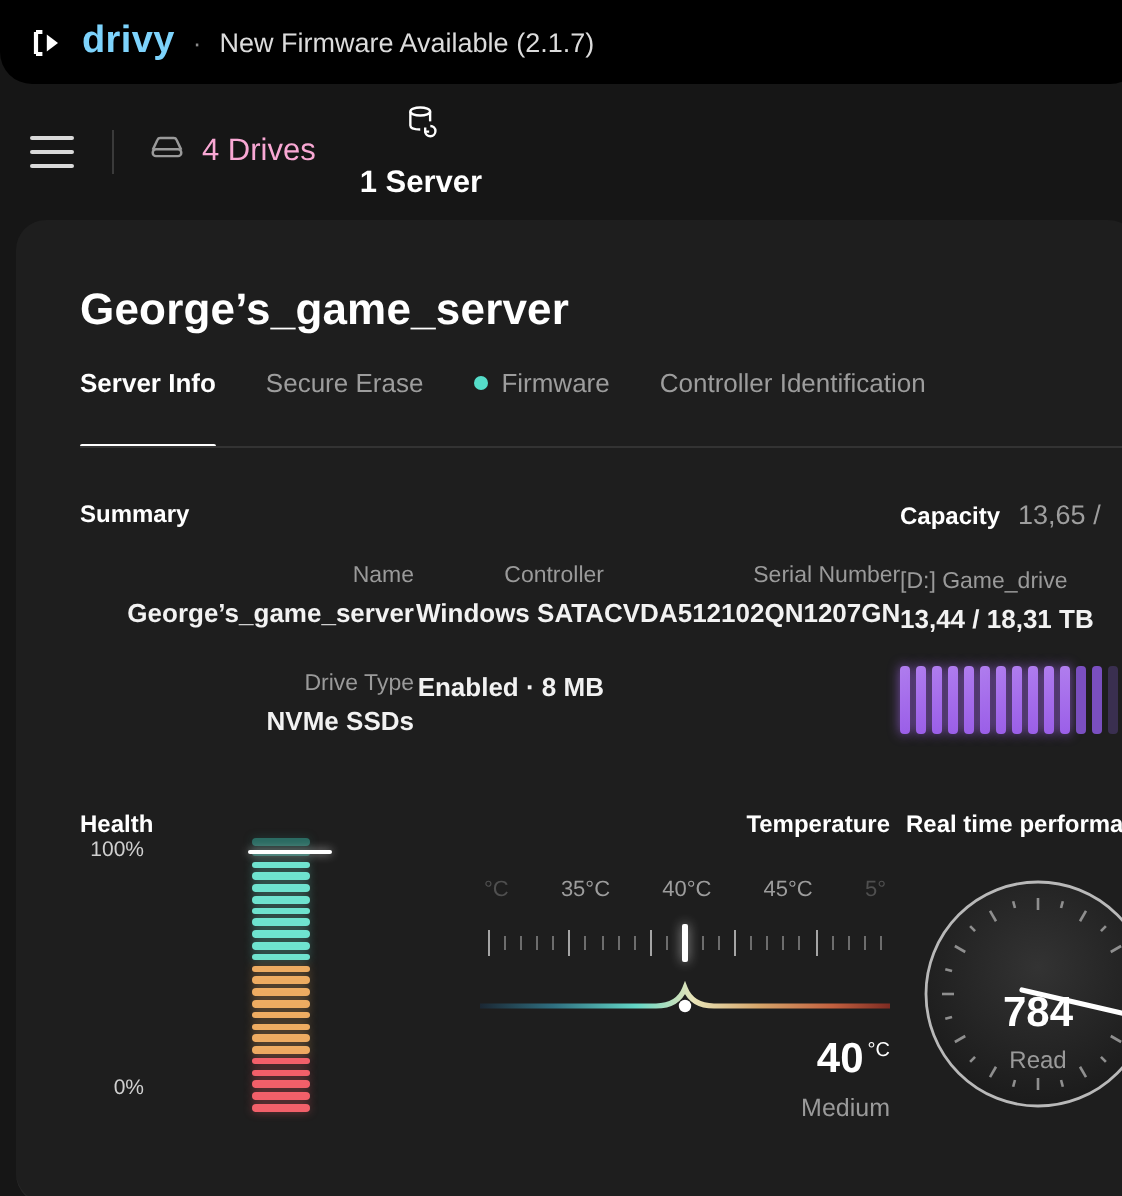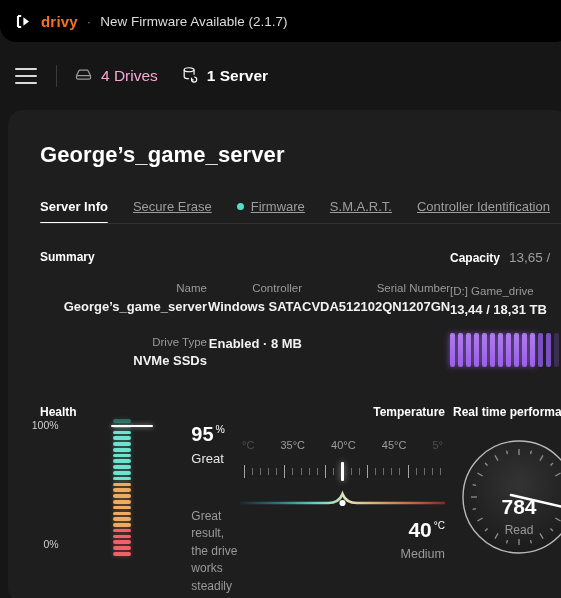--- a/index.html
+++ b/index.html
@@ -14,56 +14,56 @@
   
   .banner {
     position: absolute; left: 0; top: 0; width: 571px; height: 42px;
     background: #000; border-bottom-left-radius: 16px; border-bottom-right-radius: 16px;
     display: flex; align-items: center; padding-left: 14px; gap: 8px;
   }
   .logo-mark {
     width: 19px; height: 19px; border-radius: 5px; background: #000;
     display: flex; align-items: center; justify-content: center; flex: 0 0 auto;
   }
-  .logo-word { color: #f97316; font-size: 15px; font-weight: bold; letter-spacing: .2px; }
+  .logo-word { color: #7dd3fc; font-size: 19px; font-weight: bold; letter-spacing: .2px; }
   .banner-dot { color: #8b8b8b; font-size: 13px; margin: 0 1px; }
   .banner-msg { color: #dcdcdc; font-size: 13.5px; }
 
   
   .toolbar {
     position: absolute; left: 0; top: 42px; width: 561px; height: 68px;
     display: flex; align-items: center; padding-left: 15px; gap: 0;
   }
   .hamburger { width: 22px; height: 16px; display: flex; flex-direction: column;
     justify-content: space-between; cursor: pointer; }
   .hamburger span { display: block; height: 1.6px; background: #d9d9d9; border-radius: 1px; }
   .tb-sep { width: 1px; height: 22px; background: #3a3a3a; margin: 0 17px 0 19px; }
   .tb-item { display: flex; align-items: center; gap: 8px; cursor: pointer; }
-  .tb-item + .tb-item { margin-left: 22px; }
+  .tb-item + .tb-item { margin-left: 22px; flex-direction: column; }
   .tb-label { font-size: 15.5px; }
   .tb-label.dim { color: #f9a8d4; }
   .tb-label.active { color: #fff; font-weight: bold; }
 
   
   .card {
     position: absolute; left: 8px; top: 110px; width: 561px; height: 492px;
     background: #1e1e1e; border-radius: 15px;
     box-shadow: 0 -1px 0 rgba(255,255,255,.04) inset;
   }
   .card-inner { padding: 32px 0 0 32px; }
   .page-title { color: #fff; font-size: 22px; font-weight: bold; letter-spacing: .1px; }
 
   
   .tabs { display: flex; align-items: flex-end; margin-top: 26px; position: relative;
     height: 30px; }
   .tabs::after { content: ""; position: absolute; left: 0; bottom: 0; width: 529px;
     height: 1px; background: #333; }
   .tab { display: flex; align-items: center; gap: 7px; color: #9d9d9d; font-size: 13px;
-    padding-bottom: 10px; white-space: nowrap; cursor: pointer; position: relative; }
-  .tab + .tab { margin-left: 25px; text-decoration: underline; }
+    padding-bottom: 25px; white-space: nowrap; cursor: pointer; position: relative; }
+  .tab + .tab { margin-left: 25px; }
   .tab.active { color: #fff; font-weight: bold; }
   .tab.active::after { content: ""; position: absolute; left: 0; bottom: 0;
     width: 100%; height: 2px; background: #fff; border-radius: 2px; }
   .tab-dot { width: 7px; height: 7px; border-radius: 50%; background: #55ddc9;
     flex: 0 0 auto; }
 
   
   .cols { display: flex; margin-top: 26px; }
   .col-left { width: 405px; flex: 0 0 auto; }
   .col-right { flex: 1 1 auto; padding-left: 5px; }
@@ -195,23 +195,20 @@
           <span>Server Info</span>
           </div>
         <div class="tab">
           <span>Secure Erase</span>
           </div>
         <div class="tab">
           <span class="tab-dot"></span>
           <span>Firmware</span>
           </div>
         <div class="tab">
-          <span>S.M.A.R.T.</span>
-          </div>
-        <div class="tab">
           <span>Controller Identification</span>
           </div>
 
       </div>
 
       <div class="cols">
         <div class="col-left">
           <div class="sec-title">Summary</div>
           <div class="sum-grid">
             <div class="f-cell">
@@ -291,31 +288,20 @@
                 <div class="h-seg" style="background: rgb(238, 172, 98); box-shadow: rgba(238, 172, 98, 0.4) 0px 0px 5px;"></div>
                 <div class="h-seg" style="background: rgb(238, 172, 98); box-shadow: rgba(238, 172, 98, 0.4) 0px 0px 5px;"></div>
                 <div class="h-seg" style="background: rgb(238, 172, 98); box-shadow: rgba(238, 172, 98, 0.4) 0px 0px 5px;"></div>
                 <div class="h-seg" style="background: rgb(238, 172, 98); box-shadow: rgba(238, 172, 98, 0.4) 0px 0px 5px;"></div>
                 <div class="h-seg" style="background: rgb(242, 96, 106); box-shadow: rgba(242, 96, 106, 0.4) 0px 0px 5px;"></div>
                 <div class="h-seg" style="background: rgb(242, 96, 106); box-shadow: rgba(242, 96, 106, 0.4) 0px 0px 5px;"></div>
                 <div class="h-seg" style="background: rgb(242, 96, 106); box-shadow: rgba(242, 96, 106, 0.4) 0px 0px 5px;"></div>
                 <div class="h-seg" style="background: rgb(242, 96, 106); box-shadow: rgba(242, 96, 106, 0.4) 0px 0px 5px;"></div>
                 <div class="h-seg" style="background: rgb(242, 96, 106); box-shadow: rgba(242, 96, 106, 0.4) 0px 0px 5px;"></div>
               </div>
-            <div class="h-right">
-              <div class="h-num">
-                <span>95</span><sup>%</sup>
-              </div>
-              <div class="h-grade">Great</div>
-              <div class="h-note" id="h-note">
-                  <div>Great result,</div>
-                  <div>the drive</div>
-                  <div>works steadily</div>
-                </div>
-            </div>
           </div>
         </div>
 
         <div class="w-temp">
           <div class="sec-title">Temperature</div>
           <div class="t-ticksrow">
             <span class="edge">°C</span>
             <span>35°C</span>
             <span>40°C</span>
             <span>45°C</span>

